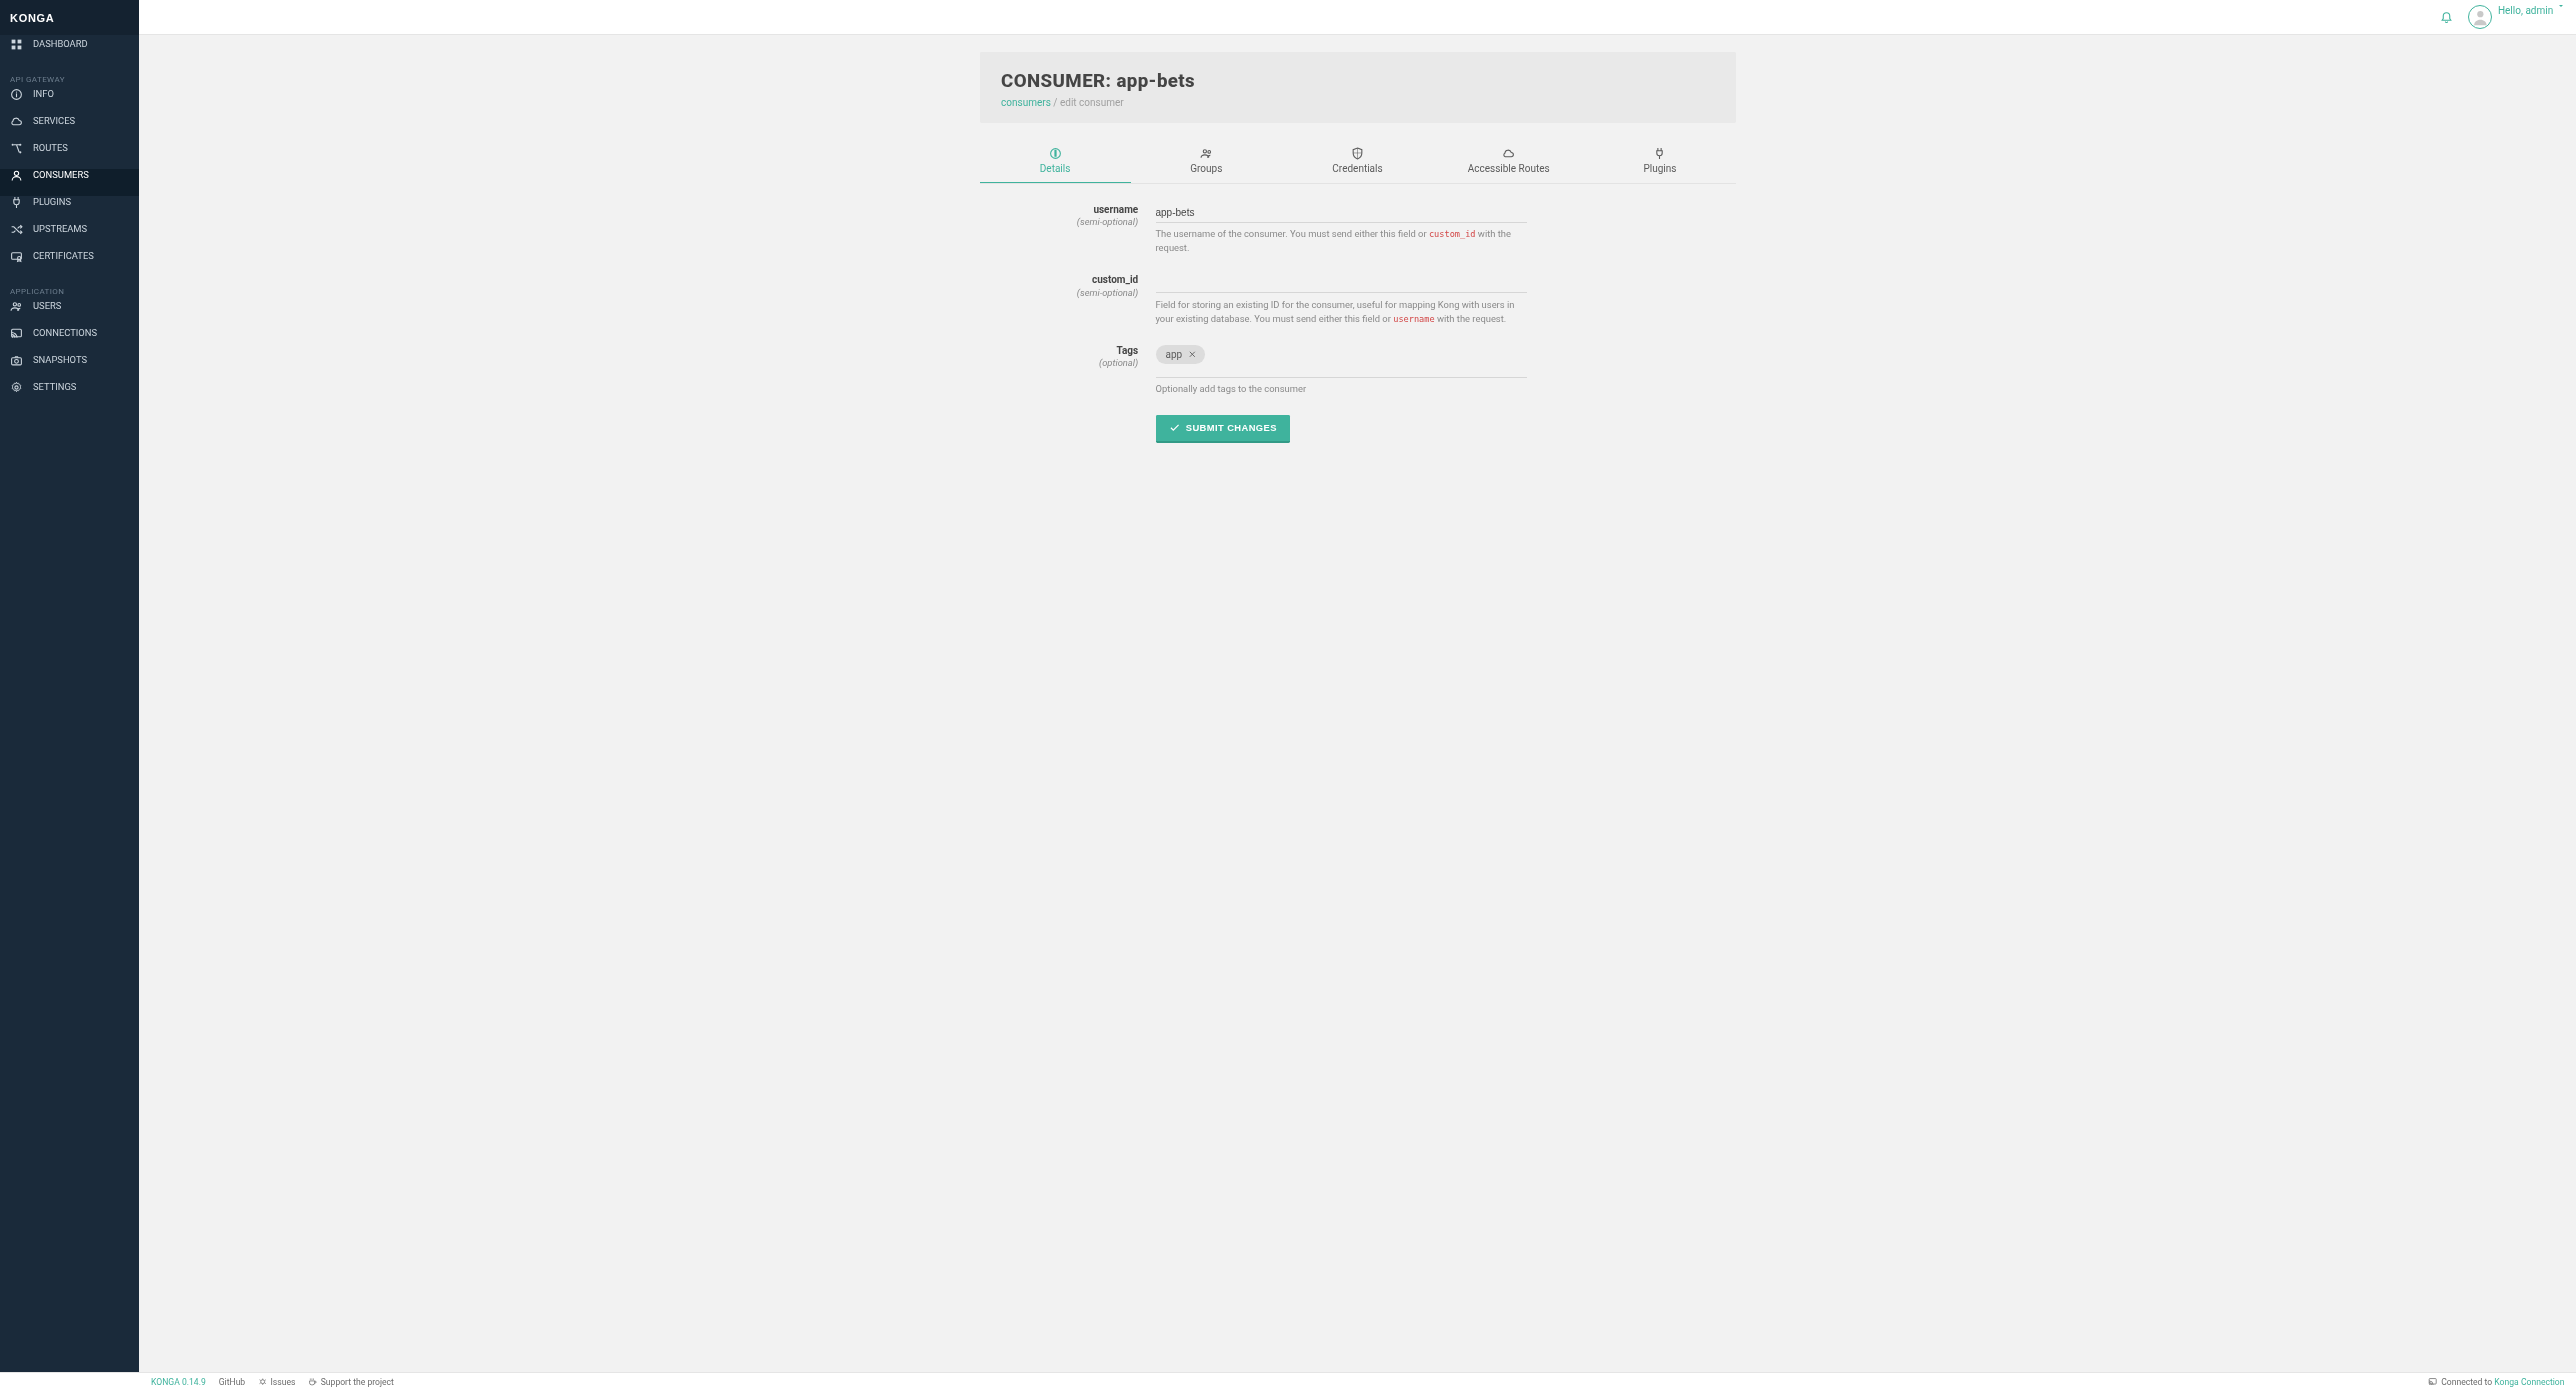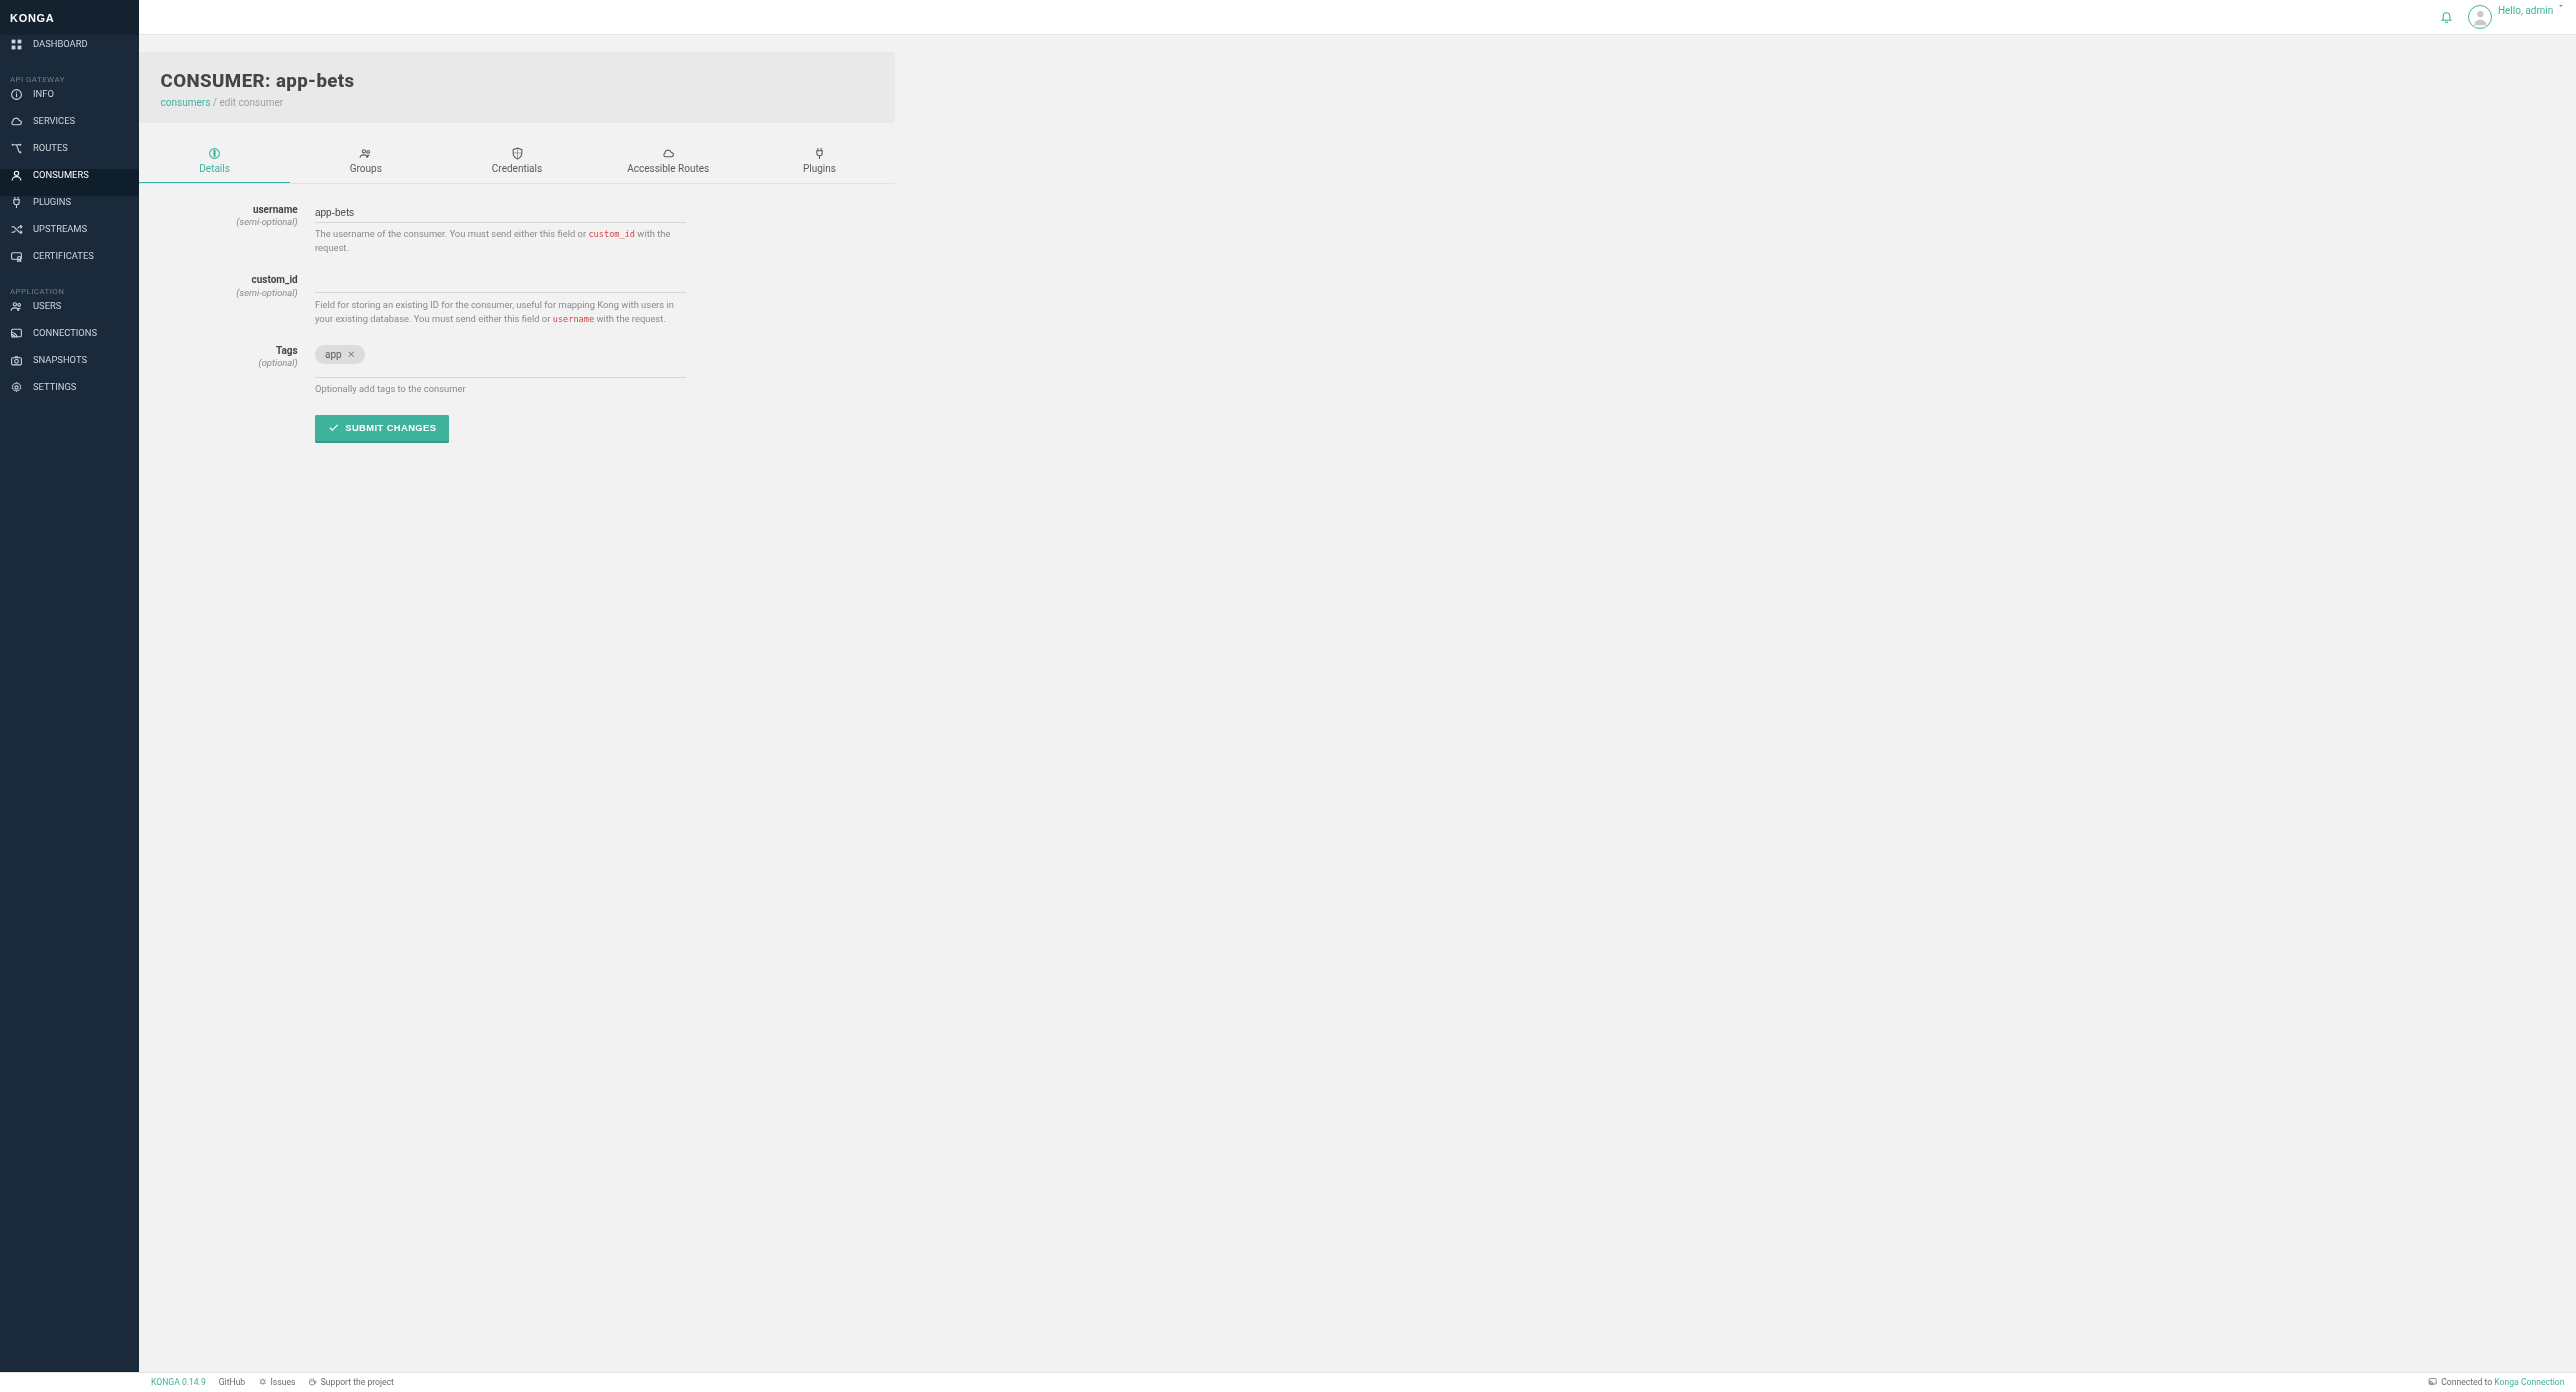--- a/index.html
+++ b/index.html
@@ -71,21 +71,21 @@
   gap: 14.4px;
 }
 .topbar .bell { color: #3fb39d; cursor: pointer; }
 .topbar .bell svg { width: 13px; height: 13px; stroke: currentColor; fill: none; stroke-width: 2; }
 .user-menu { display: flex; align-items: flex-start; gap: 5.8px; cursor: pointer; color: #3fb39d; }
 .avatar-ring { width: 24.5px; height: 24.5px; border: 1.4px solid #3fb39d; border-radius: 50%; display: flex; align-items: center; justify-content: center; }
 .avatar-ring svg { width: 18.7px; height: 18.7px; fill: #c9c9c9; }
 .user-menu .caret { border-left: 2.9px solid transparent; border-right: 2.9px solid transparent; border-top: 2.9px solid #3fb39d; }
 
 
-.content { flex: 1; overflow: auto; padding: 17.3px 0 17.3px; display: flex; justify-content: flex-start; }
+.content { flex: 1; overflow: auto; padding: 17.3px 0 17.3px; display: flex; justify-content: center; }
 .content-inner { width: 756px; max-width: calc(100% - 35px); }
 
 
 .page-header-box {
   background: #e9e9e9;
   padding: 17.3px 21.6px 14.4px;
   border-radius: 1.4px;
 }
 .page-title {
   font-size: 18.7px;

